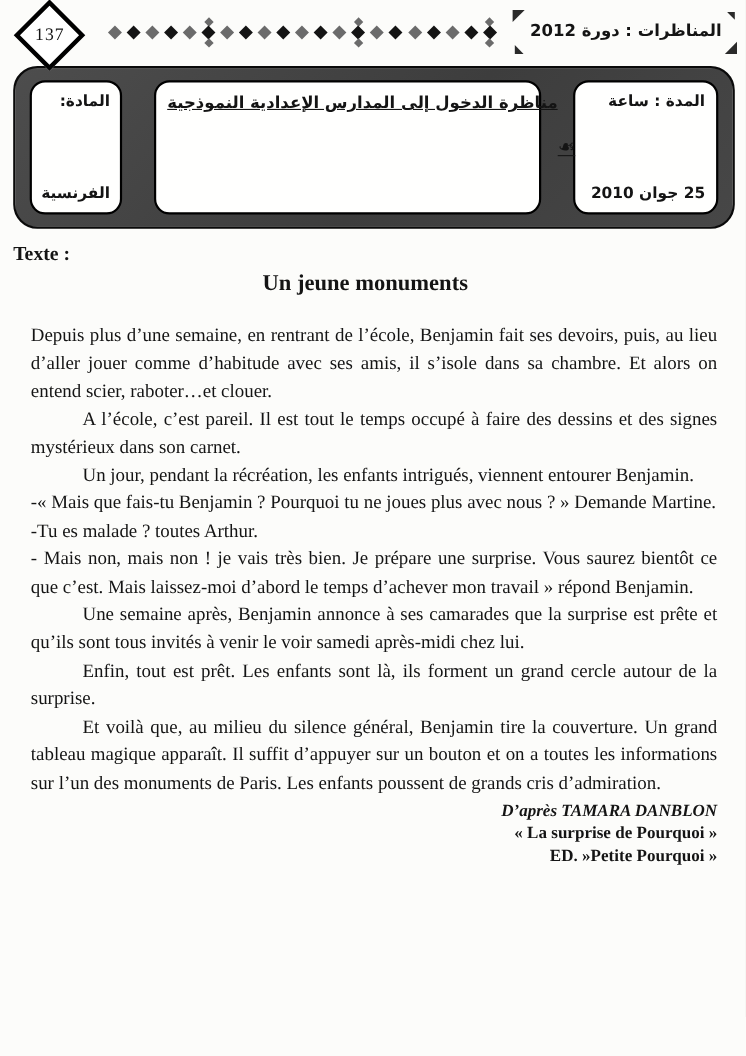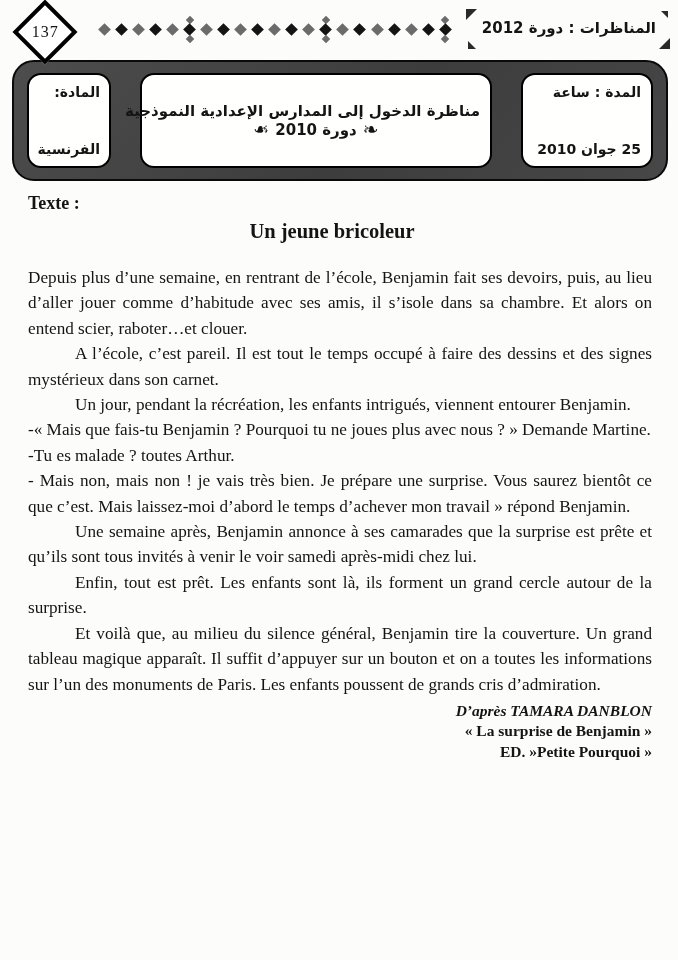--- a/index.html
+++ b/index.html
@@ -22,38 +22,38 @@
     position:relative;font-family:"DejaVu Sans", sans-serif;font-weight:bold;font-size:15px;
     direction:rtl;padding:10px 14px 12px 16px;flex:none;
   }
   .tri{position:absolute;width:0;height:0;}
   .tri.tl{top:0;left:0;border-top:11px solid #2a2a2a;border-right:11px solid transparent;}
   .tri.bl{bottom:0;left:2px;border-bottom:8px solid #2a2a2a;border-right:8px solid transparent;}
   .tri.br{bottom:0;right:0;border-bottom:11px solid #2a2a2a;border-left:11px solid transparent;}
   .tri.tr{top:2px;right:2px;border-top:7px solid #2a2a2a;border-left:7px solid transparent;}
   
   .header-box{
-    margin:4px 10px 0 12px;height:121px;box-sizing:border-box;
+    margin:4px 10px 0 12px;height:148px;box-sizing:border-box;
     background:linear-gradient(135deg,#4d4d4d 0%,#3d3d3d 55%,#474747 100%);
     border:2px solid #0a0a0a;border-radius:22px;padding:11px 13px;
     display:flex;align-items:stretch;justify-content:space-between;
   }
   .white-card{
     background:#fffffe;border:2px solid #000;border-radius:14px;box-sizing:border-box;
     font-family:"DejaVu Sans", sans-serif;font-weight:bold;
   }
   .subject-card{width:84px;padding:9px 9px;display:flex;flex-direction:column;justify-content:space-between;direction:rtl;text-align:right;font-size:14px;}
-  .title-card{width:352px;padding:9px 10px;display:flex;flex-direction:column;justify-content:center;text-align:center;}
+  .title-card{width:352px;padding:9px 10px;display:flex;justify-content:space-between;text-align:center;text-decoration:underline;}
   .exam-title{font-size:15px;direction:rtl;white-space:nowrap;}
   .session-line{direction:rtl;display:flex;justify-content:center;align-items:center;gap:6px;font-size:15px;}
   .ornament{font-size:19px;font-weight:normal;line-height:1;}
   .ornament.flip{transform:scaleX(-1);display:inline-block;}
   .duration-card{width:132px;padding:9px 10px;display:flex;flex-direction:column;justify-content:space-between;direction:rtl;text-align:right;font-size:14px;}
   
-  .texte-label{margin:12px 0 0 28px;font-weight:bold;font-size:18px;}
+  .texte-label{margin:12px 0 0 12px;font-weight:bold;font-size:18px;}
   .doc-title{text-align:center;font-weight:bold;font-size:20.5px;margin:6px 14px 22px 0;}
   .body-text{margin:0 26px 0 28px;font-size:17.2px;line-height:25.4px;text-align:justify;}
   .body-text p{margin:0;}
   .body-text p.indent{text-indent:47px;}
   .attribution{margin:4px 26px 0 0;text-align:right;font-weight:bold;font-size:15.5px;line-height:20.5px;}
   .attribution .author{font-style:italic;}
 </style>
 </head>
 <body>
 
@@ -120,32 +120,32 @@
         <span class="ornament flip">❧</span>
       </div>
     </div>
     <div class="white-card duration-card">
       <div>المدة : ساعة</div>
       <div>25 جوان 2010</div>
     </div>
   </div>
 
   <div class="texte-label">Texte :</div>
-  <div class="doc-title">Un jeune bricoleur</div>
+  <div class="doc-title">Un jeune monuments</div>
   <div class="body-text" id="body-text">
       <p>Depuis plus d’une semaine, en rentrant de l’école, Benjamin fait ses devoirs, puis, au lieu d’aller jouer comme d’habitude avec ses amis, il s’isole dans sa chambre. Et alors on entend scier, raboter…et clouer.</p>
       <p class="indent">A l’école, c’est pareil. Il est tout le temps occupé à faire des dessins et des signes mystérieux dans son carnet.</p>
       <p class="indent">Un jour, pendant la récréation, les enfants intrigués, viennent entourer Benjamin.</p>
       <p>-« Mais que fais-tu Benjamin ? Pourquoi tu ne joues plus avec nous ? » Demande Martine.</p>
       <p>-Tu es malade ? toutes Arthur.</p>
       <p>- Mais non, mais non ! je vais très bien. Je prépare une surprise. Vous saurez bientôt ce que c’est. Mais laissez-moi d’abord le temps d’achever mon travail » répond Benjamin.</p>
       <p class="indent">Une semaine après, Benjamin annonce à ses camarades que la surprise est prête et qu’ils sont tous invités à venir le voir samedi après-midi chez lui.</p>
       <p class="indent">Enfin, tout est prêt. Les enfants sont là, ils forment un grand cercle autour de la surprise.</p>
       <p class="indent">Et voilà que, au milieu du silence général, Benjamin tire la couverture. Un grand tableau magique apparaît. Il suffit d’appuyer sur un bouton et on a toutes les informations sur l’un des monuments de Paris. Les enfants poussent de grands cris d’admiration.</p>
     </div>
 
   <div class="attribution">
     <div class="author">D’après TAMARA DANBLON</div>
-    <div>« La surprise de Benjamin »</div>
+    <div>« La surprise de Pourquoi »</div>
     <div>ED. »Petite Pourquoi »</div>
   </div>
 
 </div>
 
 </body></html>

